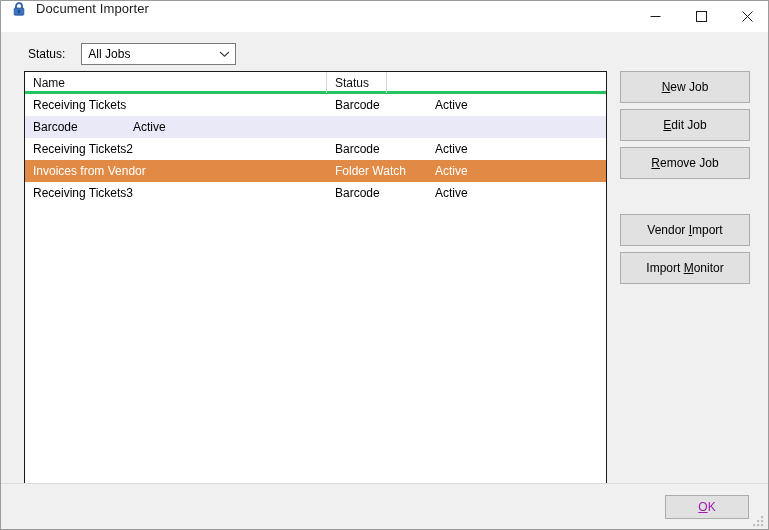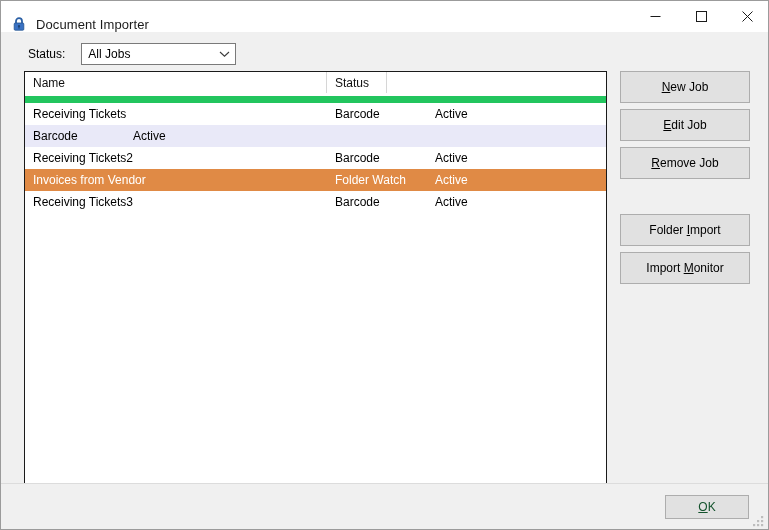--- a/index.html
+++ b/index.html
@@ -22,21 +22,21 @@
   }
 
   
   .titlebar {
     position: absolute;
     left: 0; top: 0;
     width: 769px;
     height: 31px;
     background: #ffffff;
     display: flex;
-    align-items: flex-end;
+    align-items: flex-start;
   }
   .title-icon {
     width: 16px;
     height: 16px;
     margin-left: 10px;
     margin-right: 9px;
     position: relative;
     flex: none;
   }
   .title-text {
@@ -118,23 +118,23 @@
     top: 39px;
     width: 583px;
     height: 422px;
     box-sizing: border-box;
     background: #ffffff;
     border: 1px solid #1a1a1a;
     overflow: hidden;
   }
   .lv-header {
     display: flex;
-    height: 31px;
-    background: #ffffff;
-    border-bottom: 7px solid #22c55e;
+    height: 22px;
+    background: #ffffff;
+    border-bottom: 3px solid #22c55e;
     box-sizing: border-box;
   }
   .lv-th {
     font-size: 12px;
     color: #0f0f0f;
     display: flex;
     align-items: center;
     padding-left: 8px;
     box-sizing: border-box;
     border-right: 1px solid #d6d6d6;
@@ -204,21 +204,21 @@
     position: absolute;
     right: 19px;
     top: 11px;
     width: 84px;
     height: 24px;
     box-sizing: border-box;
     background: #e1e1e1;
     border: 1px solid #adadad;
     font-family: "Liberation Sans", sans-serif;
     font-size: 12px;
-    color: #14532d;
+    color: #a21caf;
     text-align: center;
     line-height: 22px;
     padding: 0;
   }
 
   .grip {
     position: absolute;
     right: 3px;
     bottom: 3px;
     width: 13px;
@@ -313,21 +313,21 @@
         <div class="lv-td col-type">Barcode</div>
         <div class="lv-td col-status">Active</div>
         <div class="lv-td col-blank"></div>
       </div>
     </div>
 
     <div class="side-buttons">
       <button class="btn"><span></span><span class="acc">N</span><span>ew Job</span></button>
       <button class="btn gap-sm"><span></span><span class="acc">E</span><span>dit Job</span></button>
       <button class="btn gap-sm"><span></span><span class="acc">R</span><span>emove Job</span></button>
-      <button class="btn gap-lg"><span>Folder </span><span class="acc">I</span><span>mport</span></button>
+      <button class="btn gap-lg"><span>Vendor </span><span class="acc">I</span><span>mport</span></button>
       <button class="btn gap-sm"><span>Import </span><span class="acc">M</span><span>onitor</span></button>
     </div>
   </div>
 
   <div class="footer">
     <button class="btn-ok"><span></span><span class="acc">O</span><span>K</span></button>
     <div class="grip">
       <svg width="13" height="13" viewBox="0 0 13 13">
         <rect x="9" y="1" width="2.2" height="2.2" fill="#bdbdbd"></rect>
         <rect x="9" y="5" width="2.2" height="2.2" fill="#bdbdbd"></rect>

